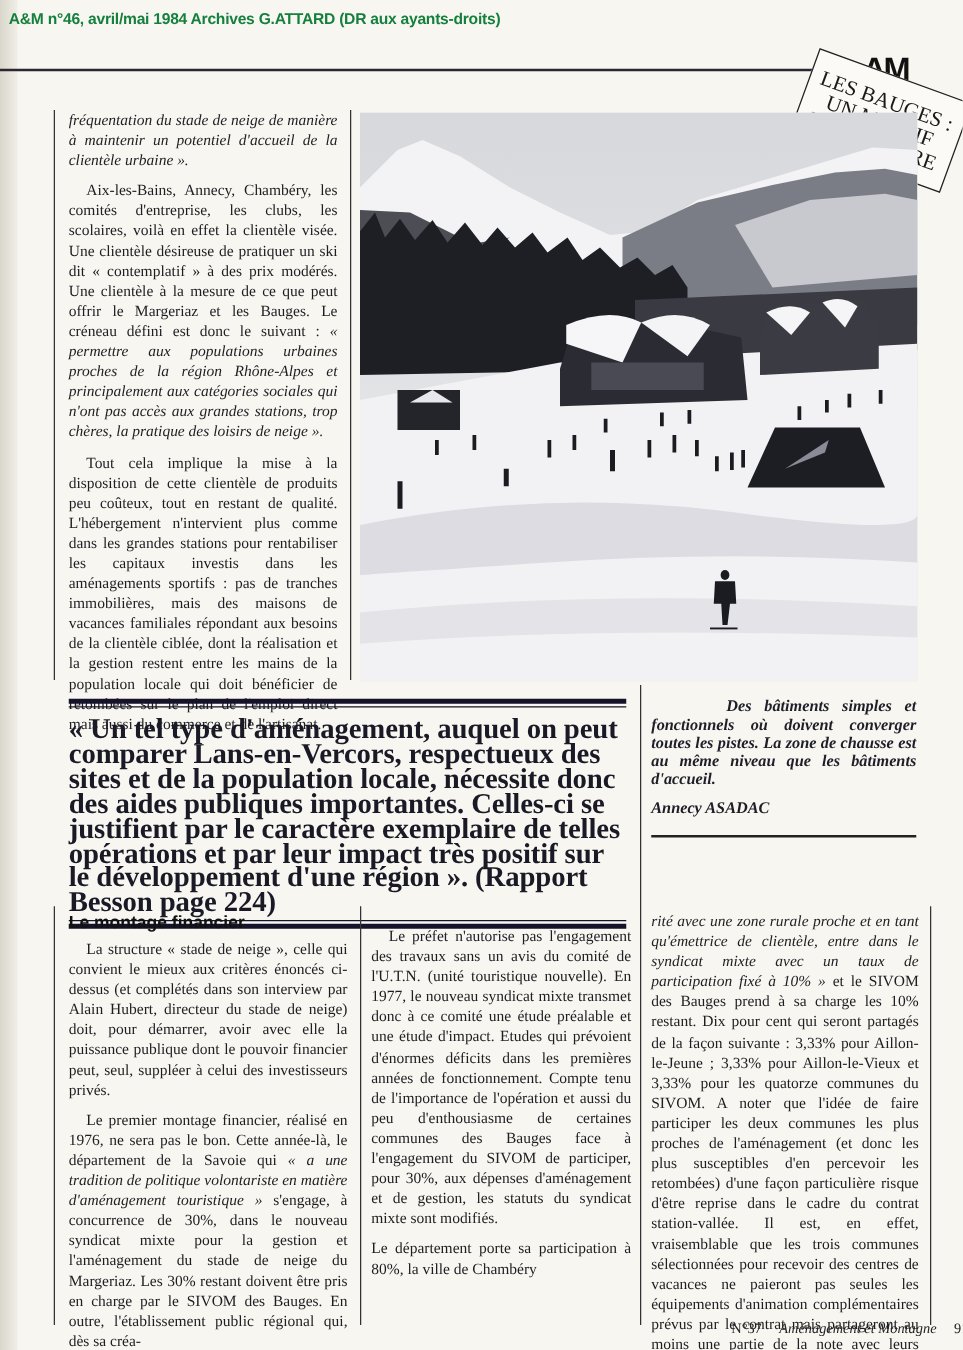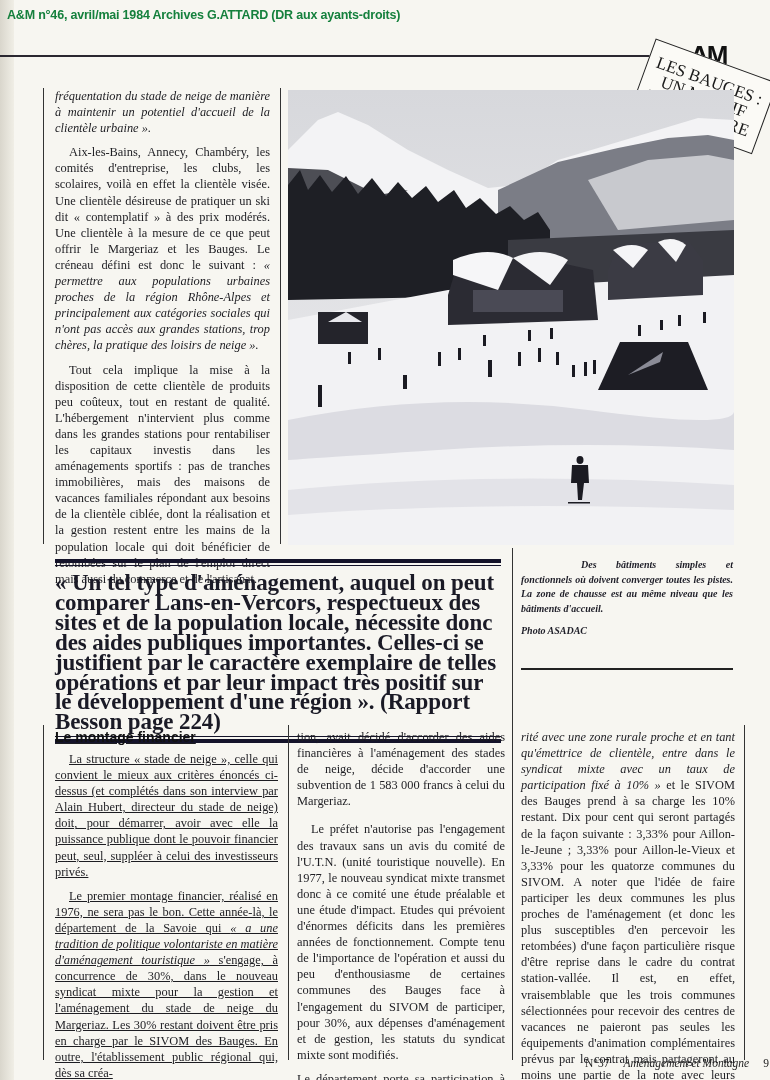--- a/index.html
+++ b/index.html
@@ -26,21 +26,21 @@
   .col p { margin: 0; text-indent: 14px; }
   .col p.noindent { text-indent: 0; }
   .col p + p { margin-top: 8px; }
   .vrule { position: absolute; width: 1px; background: #333; }
 
   .photo { position: absolute; left: 288px; top: 90px; width: 446px; height: 455px; overflow: hidden;
     background: #e8e8ea; }
   .photo svg { display: block; }
 
   .caption { position: absolute; left: 521px; top: 558px; width: 212px; font-style: italic; font-weight: bold;
-    font-size: 10px; line-height: 14.6px; text-align: justify; color: #1e1e28; }
+    font-size: 13px; line-height: 14.6px; text-align: justify; color: #1e1e28; }
   .caption .credit { margin-top: 8px; }
   .caption-rule { position: absolute; left: 521px; top: 668px; width: 212px; height: 1.5px; background: #222; }
 
   .quote-block { position: absolute; left: 55px; top: 559px; width: 446px; }
   .quote-thick { height: 4px; background: #14132a; }
   .quote-thin { height: 1px; background: #14132a; margin-top: 2px; }
   .quote-text { font-size: 23px; line-height: 19.9px; font-weight: bold; color: #1a1a26; padding: 7px 0 4px 0;
     letter-spacing: -0.1px; }
   .quote-block .quote-thin.bot { margin-top: 0; }
   .quote-block .quote-thick.bot { margin-top: 2px; }
@@ -136,44 +136,43 @@
 
     <ellipse cx="292" cy="370" rx="3.5" ry="4" fill="#1b1b22"></ellipse>
     <path d="M284 375 L300 375 L301 393 L296 393 L294 410 L290 410 L289 393 L283 393 Z" fill="#1b1b22"></path>
     <rect x="280" y="412" width="22" height="1.5" fill="#1b1b22"></rect>
   </svg>
 </div>
 
 <div class="vrule" style="left:512px; top:548px; height:512px;"></div>
 <div class="caption">
   <div style="text-indent:60px;">Des bâtiments simples et fonctionnels où doivent converger toutes les pistes. La zone de chausse est au même niveau que les bâtiments d'accueil.</div>
-  <div class="credit">Photo ASADAC</div>
+  <div class="credit">Annecy ASADAC</div>
 </div>
 <div class="caption-rule"></div>
 
 <div class="quote-block">
   <div class="quote-thick"></div>
   <div class="quote-thin"></div>
   <div class="quote-text">« Un tel type d'aménagement, auquel on peut comparer Lans-en-Vercors, respectueux des sites et de la population locale, nécessite donc des aides publiques importantes. Celles-ci se justifient par le caractère exemplaire de telles opérations et par leur impact très positif sur le développement d'une région ». (Rapport Besson page 224)</div>
   <div class="quote-thin bot"></div>
   <div class="quote-thick bot"></div>
 </div>
 
 <div class="vrule" style="left:43px; top:725px; height:335px;"></div>
 <div class="vrule" style="left:288px; top:725px; height:335px;"></div>
 <div class="vrule" style="left:744px; top:725px; height:335px;"></div>
 
-<div class="col" style="left:55px; top:728px; width:223px;text-decoration:underline;">
+<div class="col" style="left:55px; top:728px; width:223px;">
   <div class="section-heading">Le montage financier</div>
   <p>La structure « stade de neige », celle qui convient le mieux aux critères énoncés ci-dessus (et complétés dans son interview par Alain Hubert, directeur du stade de neige) doit, pour démarrer, avoir avec elle la puissance publique dont le pouvoir financier peut, seul, suppléer à celui des investisseurs privés.</p>
   <p><span>Le premier montage financier, réalisé en 1976, ne sera pas le bon. Cette année-là, le département de la Savoie qui </span><em>« a une tradition de politique volontariste en matière d'aménagement touristique »</em><span> s'engage, à concurrence de 30%, dans le nouveau syndicat mixte pour la gestion et l'aménagement du stade de neige du Margeriaz. Les 30% restant doivent être pris en charge par le SIVOM des Bauges. En outre, l'établissement public régional qui, dès sa créa-</span></p>
 </div>
 
 <div class="col" style="left:297px; top:729px; width:208px;">
-  <p class="noindent">tion, avait décidé d'accorder des aides financières à l'aménagement des stades de neige, décide d'accorder une subvention de 1 583 000 francs à celui du Margeriaz.</p>
   <p style="margin-top:12px;">Le préfet n'autorise pas l'engagement des travaux sans un avis du comité de l'U.T.N. (unité touristique nouvelle). En 1977, le nouveau syndicat mixte transmet donc à ce comité une étude préalable et une étude d'impact. Etudes qui prévoient d'énormes déficits dans les premières années de fonctionnement. Compte tenu de l'importance de l'opération et aussi du peu d'enthousiasme de certaines communes des Bauges face à l'engagement du SIVOM de participer, pour 30%, aux dépenses d'aménagement et de gestion, les statuts du syndicat mixte sont modifiés.</p>
   <p class="noindent"><span>Le département porte sa participation à 80%, la ville de Chambéry </span></p>
 </div>
 
 <div class="col" style="left:521px; top:729px; width:214px;">
   <p class="noindent"><em>rité avec une zone rurale proche et en tant qu'émettrice de clientèle, entre dans le syndicat mixte avec un taux de participation fixé à 10% »</em><span> et le SIVOM des Bauges prend à sa charge les 10% restant. Dix pour cent qui seront partagés de la façon suivante : 3,33% pour Aillon-le-Jeune ; 3,33% pour Aillon-le-Vieux et 3,33% pour les quatorze communes du SIVOM. A noter que l'idée de faire participer les deux communes les plus proches de l'aménagement (et donc les plus susceptibles d'en percevoir les retombées) d'une façon particulière risque d'être reprise dans le cadre du contrat station-vallée. Il est, en effet, vraisemblable que les trois communes sélectionnées pour recevoir des centres de vacances ne paieront pas seules les équipements d'animation complémentaires prévus par le contrat mais partageront au moins une partie de la note avec leurs voisins.</span></p>
 </div>
 
 <div class="folio">
   <span>N°37</span><span class="mag">Aménagement et Montagne</span><span>91</span>

